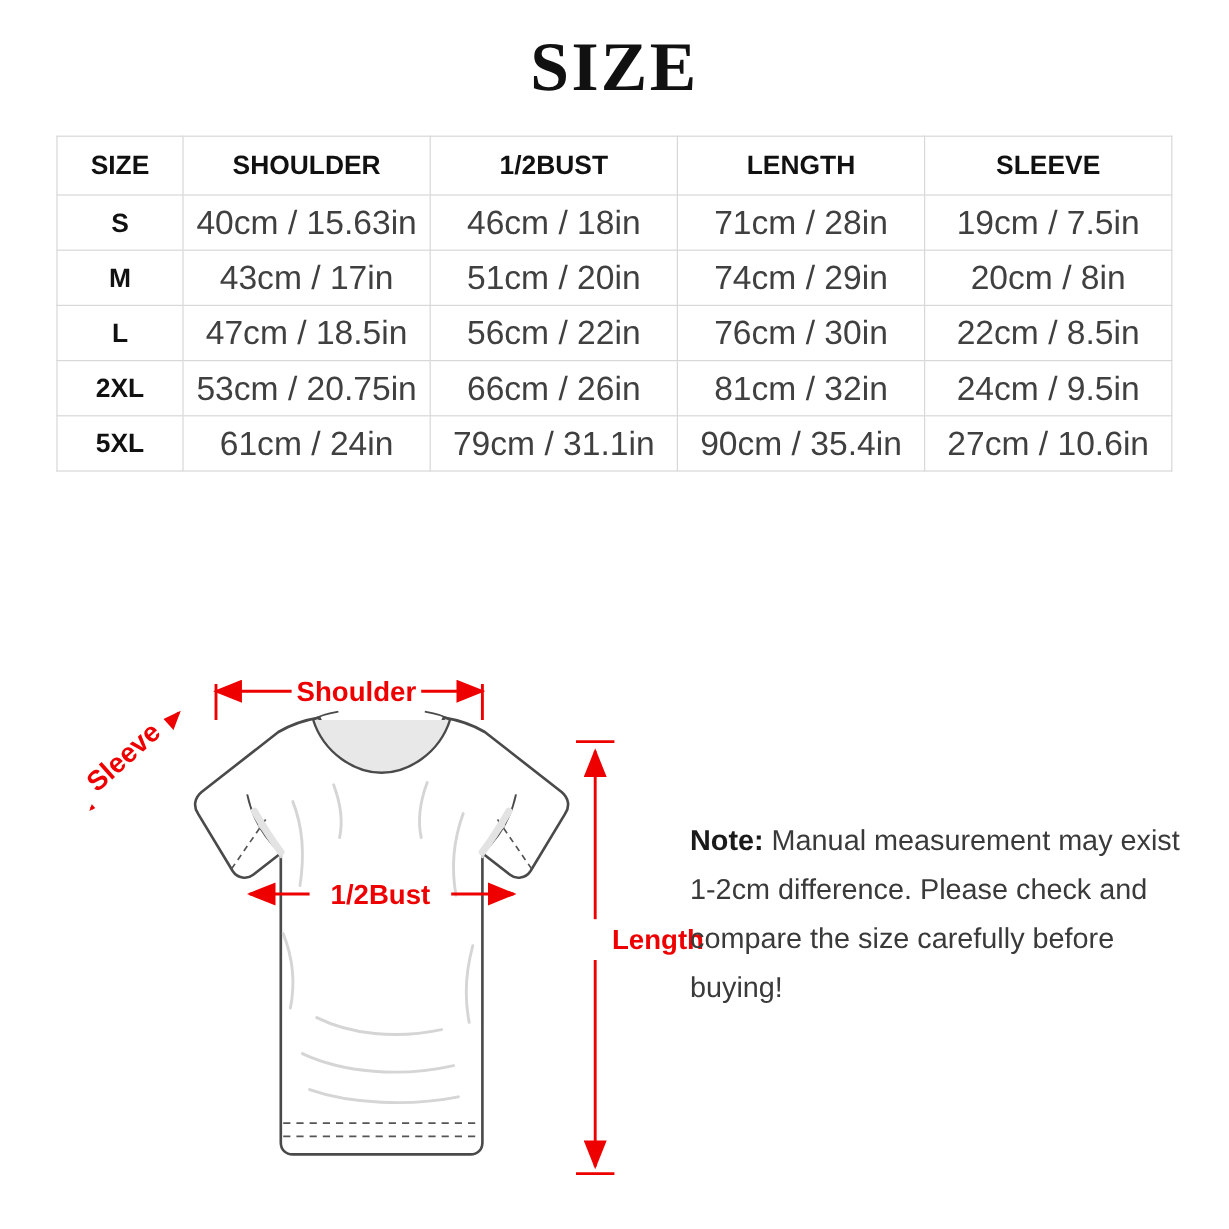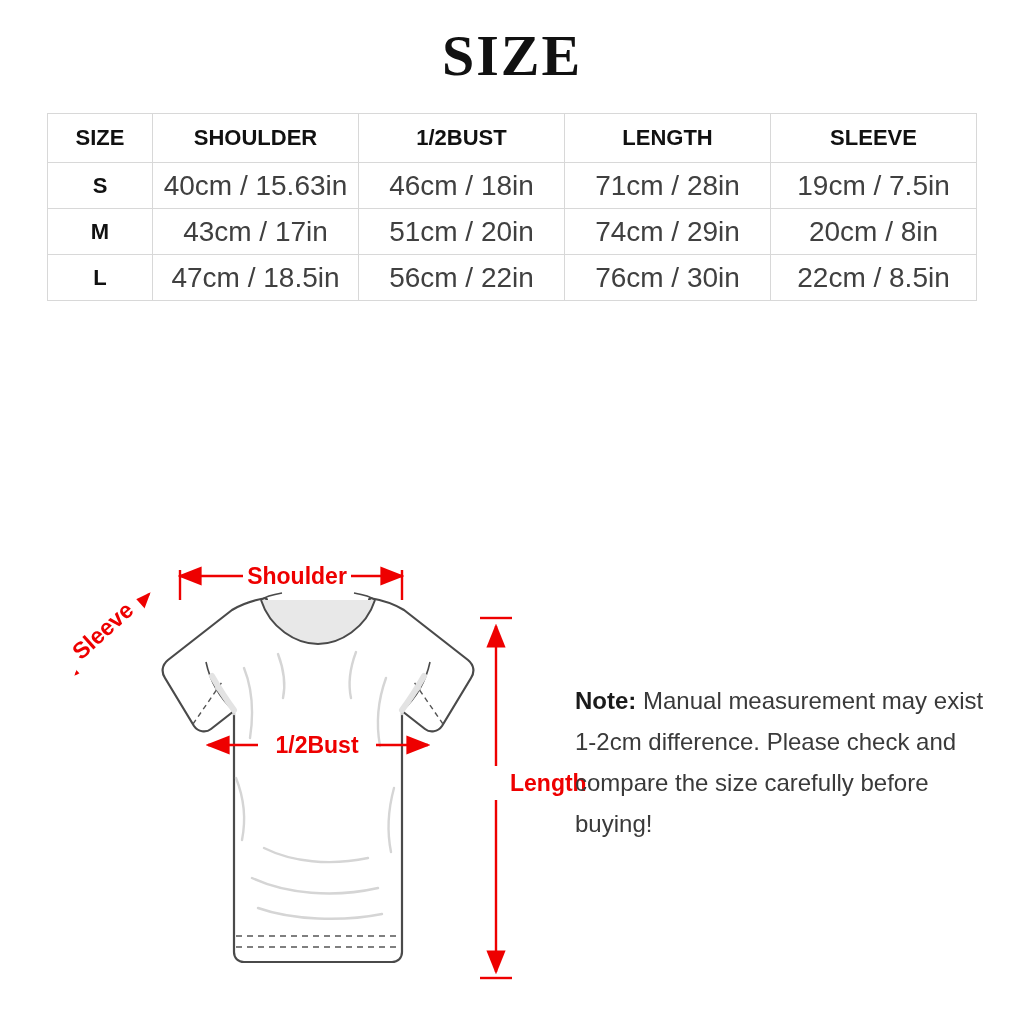--- a/index.html
+++ b/index.html
@@ -124,20 +124,34 @@
       <td>51cm / 20in</td>
       <td>74cm / 29in</td>
       <td>20cm / 8in</td>
     </tr>
     <tr>
       <td class="size-col">L</td>
       <td>47cm / 18.5in</td>
       <td>56cm / 22in</td>
       <td>76cm / 30in</td>
       <td>22cm / 8.5in</td>
+    </tr>
+    <tr>
+      <td class="size-col">2XL</td>
+      <td>53cm / 20.75in</td>
+      <td>66cm / 26in</td>
+      <td>81cm / 32in</td>
+      <td>24cm / 9.5in</td>
+    </tr>
+    <tr>
+      <td class="size-col">5XL</td>
+      <td>61cm / 24in</td>
+      <td>79cm / 31.1in</td>
+      <td>90cm / 35.4in</td>
+      <td>27cm / 10.6in</td>
     </tr>
   </tbody>
 </table>
 
 <div class="illustration">
   <svg width="560" height="460" viewBox="0 0 560 460" xmlns="http://www.w3.org/2000/svg">
     <defs>
       <marker id="arrR" markerWidth="10" markerHeight="8" refX="9" refY="4" orient="auto">
         <path d="M0,0 L10,4 L0,8 z" fill="#ee0000"></path>
       </marker>

